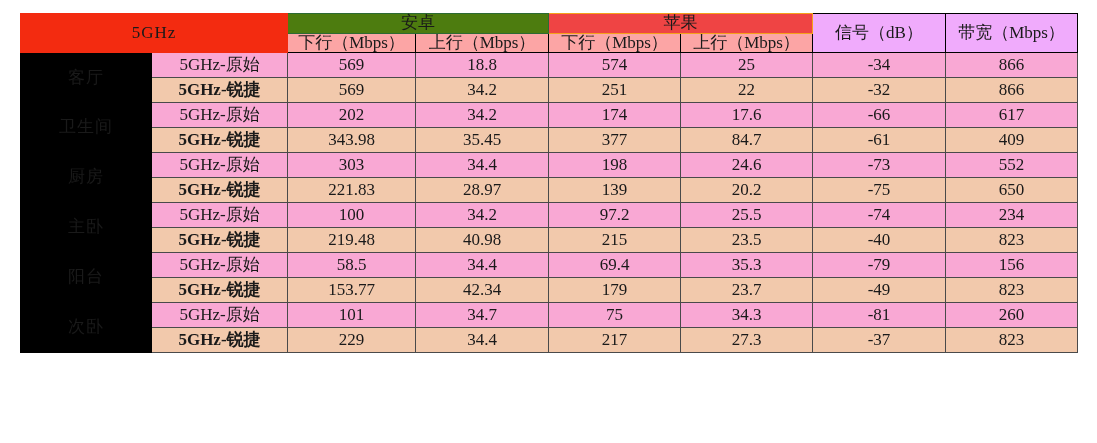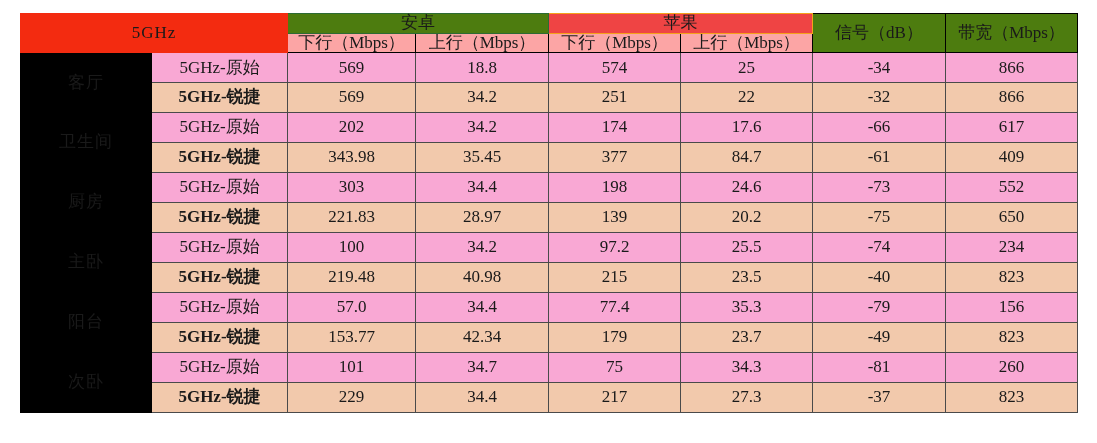--- a/index.html
+++ b/index.html
@@ -19,21 +19,21 @@
     left: 20px;
     top: 13px;
     width: 1057px;
     height: 412px;
   }
 
   table.speed-table {
     border-collapse: collapse;
     table-layout: fixed;
     width: 1057px;
-    height: 400px;
+    height: 340px;
   }
 
   table.speed-table td,
   table.speed-table th {
     border: 1px solid #4a4a4a;
     padding: 0;
     text-align: center;
     vertical-align: middle;
     font-weight: normal;
     font-size: 17px;
@@ -58,21 +58,21 @@
     border: 1px solid #2D6B33 !important;
   }
   .hdr-apple {
     background: #ef4444;
     color: #ffffff;
     font-size: 19px;
     font-weight: bold;
     border: 1px solid #F5A11B !important;
   }
   .hdr-dark {
-    background: #4d7c0f;
+    background: #f0abfc;
     color: #ffffff;
     font-size: 19px;
     font-weight: bold;
     border: 1px solid #000000 !important;
   }
   .hdr-sub {
     background: #fca5a5;
     color: #ffffff;
     font-size: 19px;
     font-weight: bold;
@@ -218,23 +218,23 @@
         <td>40.98</td>
         <td>215</td>
         <td>23.5</td>
         <td>-40</td>
         <td>823</td>
       </tr>
 
       <tr class="row-orig">
         <td class="room-cell" rowspan="2">阳台</td>
         <td class="label-cell">5GHz-原始</td>
-        <td>57.0</td>
+        <td>58.5</td>
         <td>34.4</td>
-        <td>77.4</td>
+        <td>69.4</td>
         <td>35.3</td>
         <td>-79</td>
         <td>156</td>
       </tr>
       <tr class="row-ruijie">
         <td class="label-cell">5GHz-锐捷</td>
         <td>153.77</td>
         <td>42.34</td>
         <td>179</td>
         <td>23.7</td>

